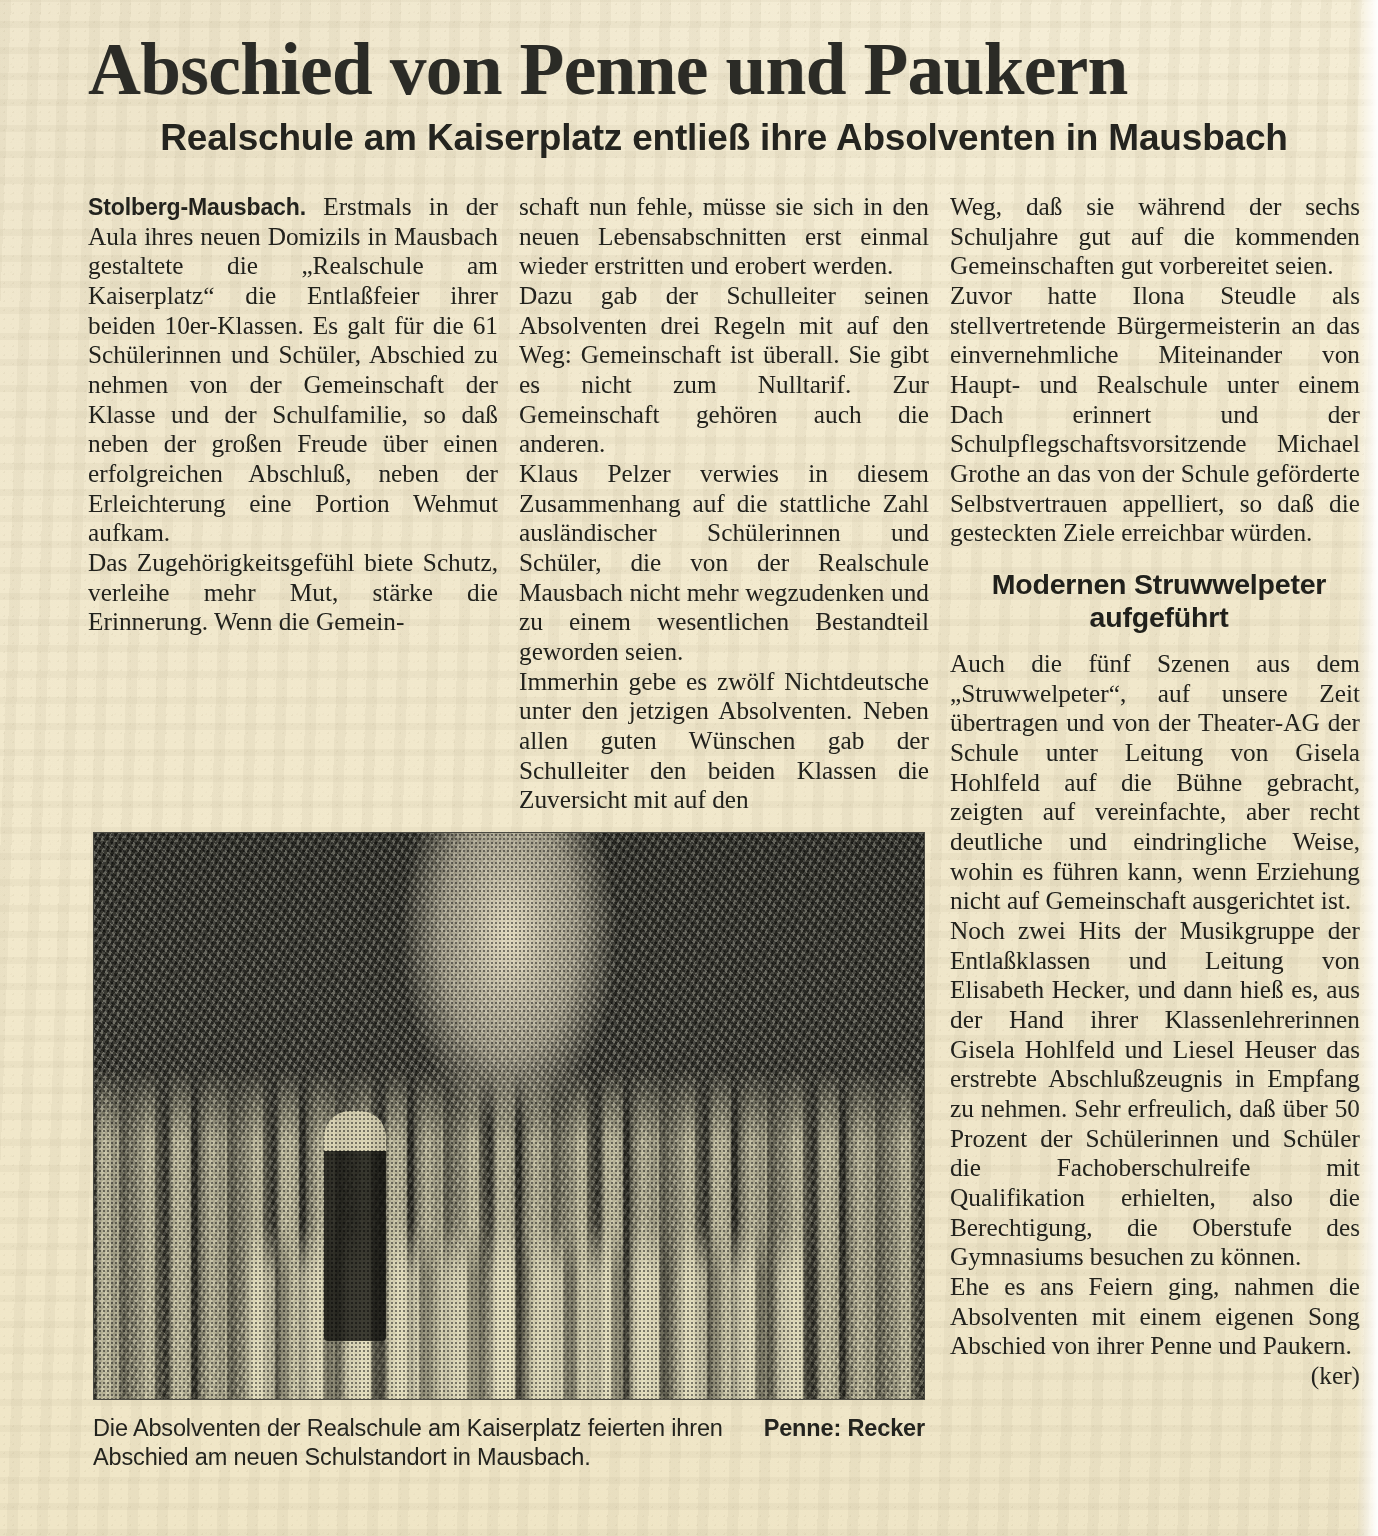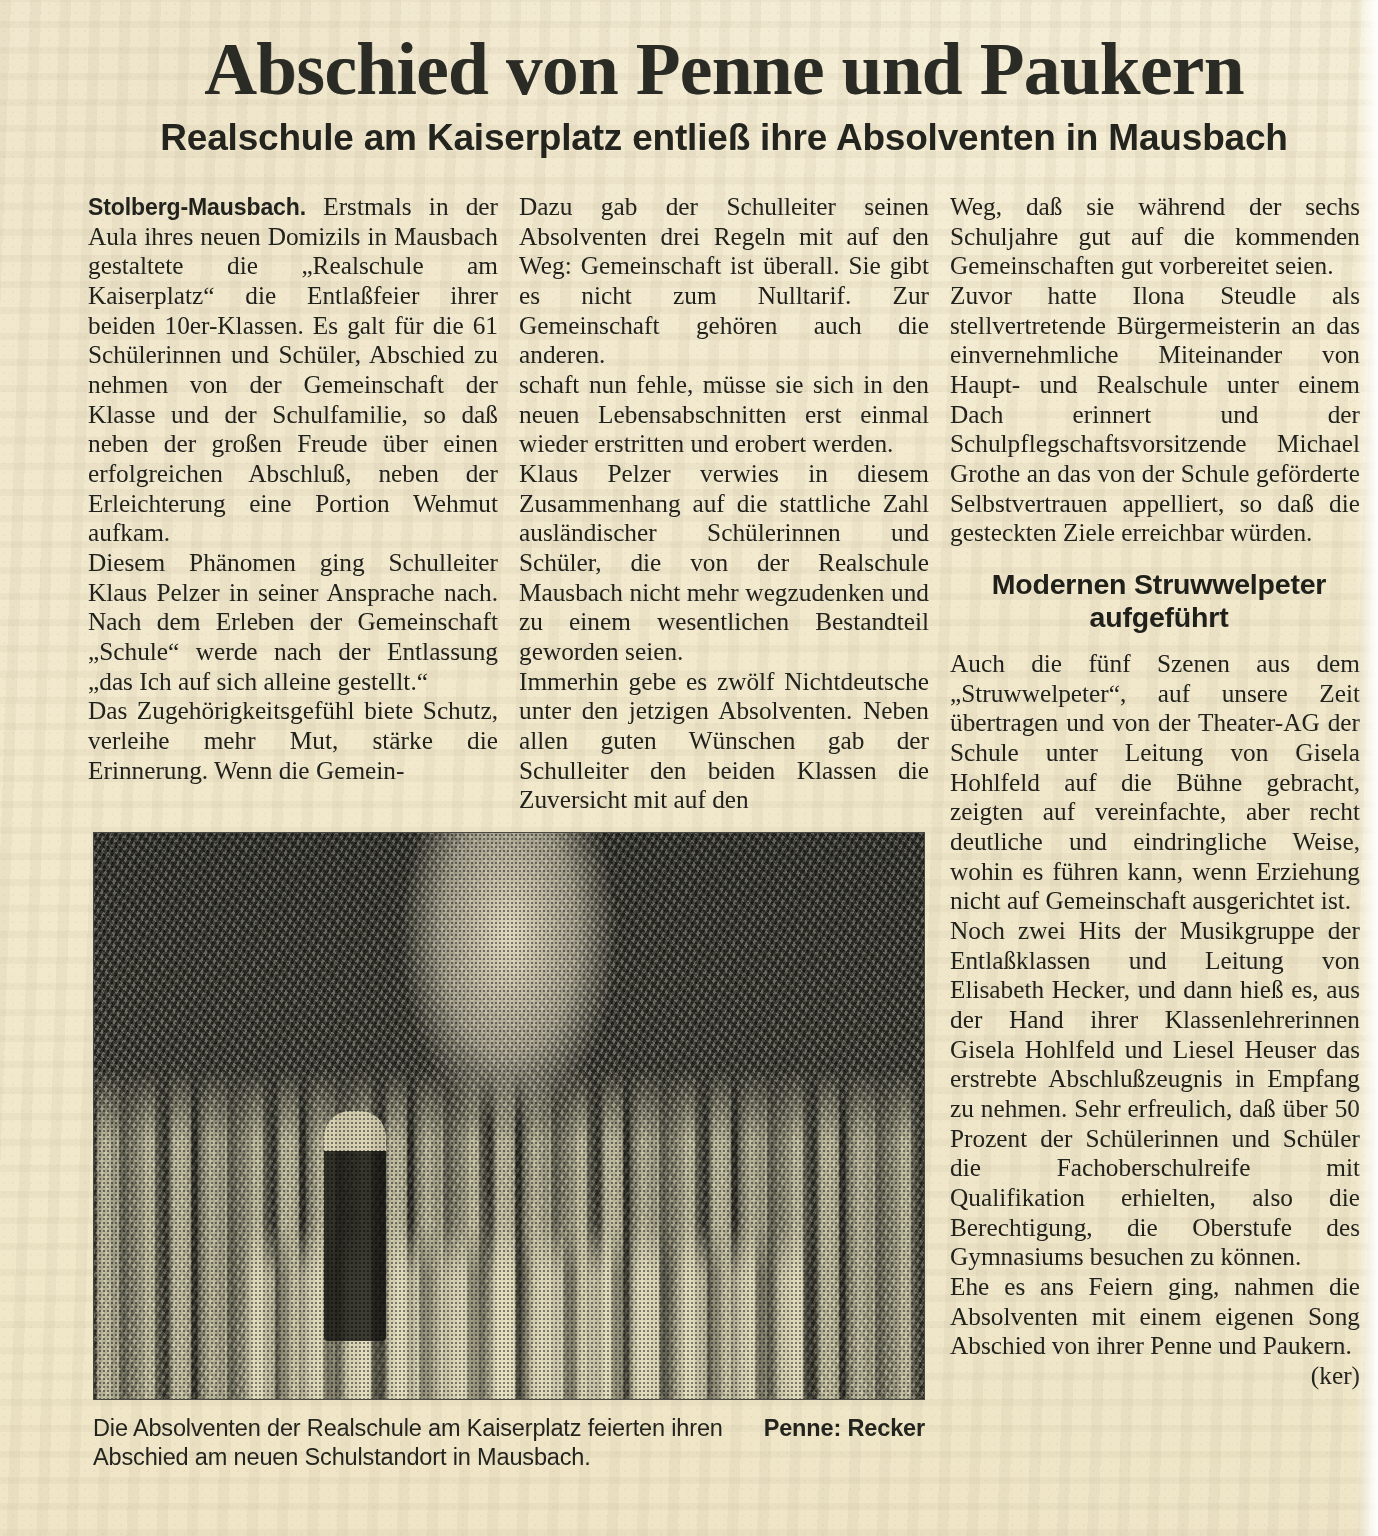--- a/index.html
+++ b/index.html
@@ -74,21 +74,20 @@
   
   .headline {
     font-family: "Liberation Serif", "DejaVu Serif", serif;
     font-weight: 700;
     font-size: 73px;
     line-height: 0.98;
     letter-spacing: -0.5px;
     color: #2b2b26;
     margin: 0;
     white-space: nowrap;
-    text-align: center;
     text-shadow: 0.4px 0 0 rgba(43,43,38,.45);
   }
 
   .subhead {
     font-family: "Liberation Sans", "DejaVu Sans", sans-serif;
     font-weight: 700;
     font-size: 37px;
     line-height: 1.08;
     color: #24241f;
     margin: 12px 0 0 0;
@@ -251,27 +250,26 @@
   <div class="content">
     <h1 class="headline">Abschied von Penne und Paukern</h1>
     <h2 class="subhead">Realschule am Kaiserplatz entließ ihre Absolventen in Mausbach</h2>
   </div>
 
   <div class="columns">
 
     <div class="col col-1">
       <p><span class="dateline">Stolberg-Mausbach.</span>
         <span>Erstmals in der Aula ihres neuen Domizils in Mausbach gestaltete die „Realschule am Kaiserplatz“ die Entlaßfeier ihrer beiden 10er-Klassen. Es galt für die 61 Schülerinnen und Schüler, Abschied zu nehmen von der Gemeinschaft der Klasse und der Schulfamilie, so daß neben der großen Freude über einen erfolgreichen Abschluß, neben der Erleichterung eine Portion Wehmut aufkam.</span></p>
-      <p>Diesem Phänomen ging Schulleiter Klaus Pelzer in seiner Ansprache nach. Nach dem Erleben der Gemeinschaft „Schule“ werde nach der Entlassung „das Ich auf sich alleine gestellt.“</p>
       <p>Das Zugehörigkeitsgefühl biete Schutz, verleihe mehr Mut, stärke die Erinnerung. Wenn die Gemein-</p>
     </div>
 
     <div class="col col-2">
+      <p>schaft nun fehle, müsse sie sich in den neuen Lebensabschnitten erst einmal wieder erstritten und erobert werden.</p>
       <p>Dazu gab der Schulleiter seinen Absolventen drei Regeln mit auf den Weg: Gemeinschaft ist überall. Sie gibt es nicht zum Nulltarif. Zur Gemeinschaft gehören auch die anderen.</p>
-      <p>schaft nun fehle, müsse sie sich in den neuen Lebensabschnitten erst einmal wieder erstritten und erobert werden.</p>
       <p>Klaus Pelzer verwies in diesem Zusammenhang auf die stattliche Zahl ausländischer Schülerinnen und Schüler, die von der Realschule Mausbach nicht mehr wegzudenken und zu einem wesentlichen Bestandteil geworden seien.</p>
       <p>Immerhin gebe es zwölf Nichtdeutsche unter den jetzigen Absolventen. Neben allen guten Wünschen gab der Schulleiter den beiden Klassen die Zuversicht mit auf den</p>
     </div>
 
     <div class="col col-3">
       <p>Weg, daß sie während der sechs Schuljahre gut auf die kommenden Gemeinschaften gut vorbereitet seien.</p>
       <p>Zuvor hatte Ilona Steudle als stellvertretende Bürgermeisterin an das einvernehmliche Miteinander von Haupt- und Realschule unter einem Dach erinnert und der Schulpflegschaftsvorsitzende Michael Grothe an das von der Schule geförderte Selbstvertrauen appelliert, so daß die gesteckten Ziele erreichbar würden.</p>
 
       <h3 class="section-head">Modernen Struwwelpeter aufgeführt</h3>
 

